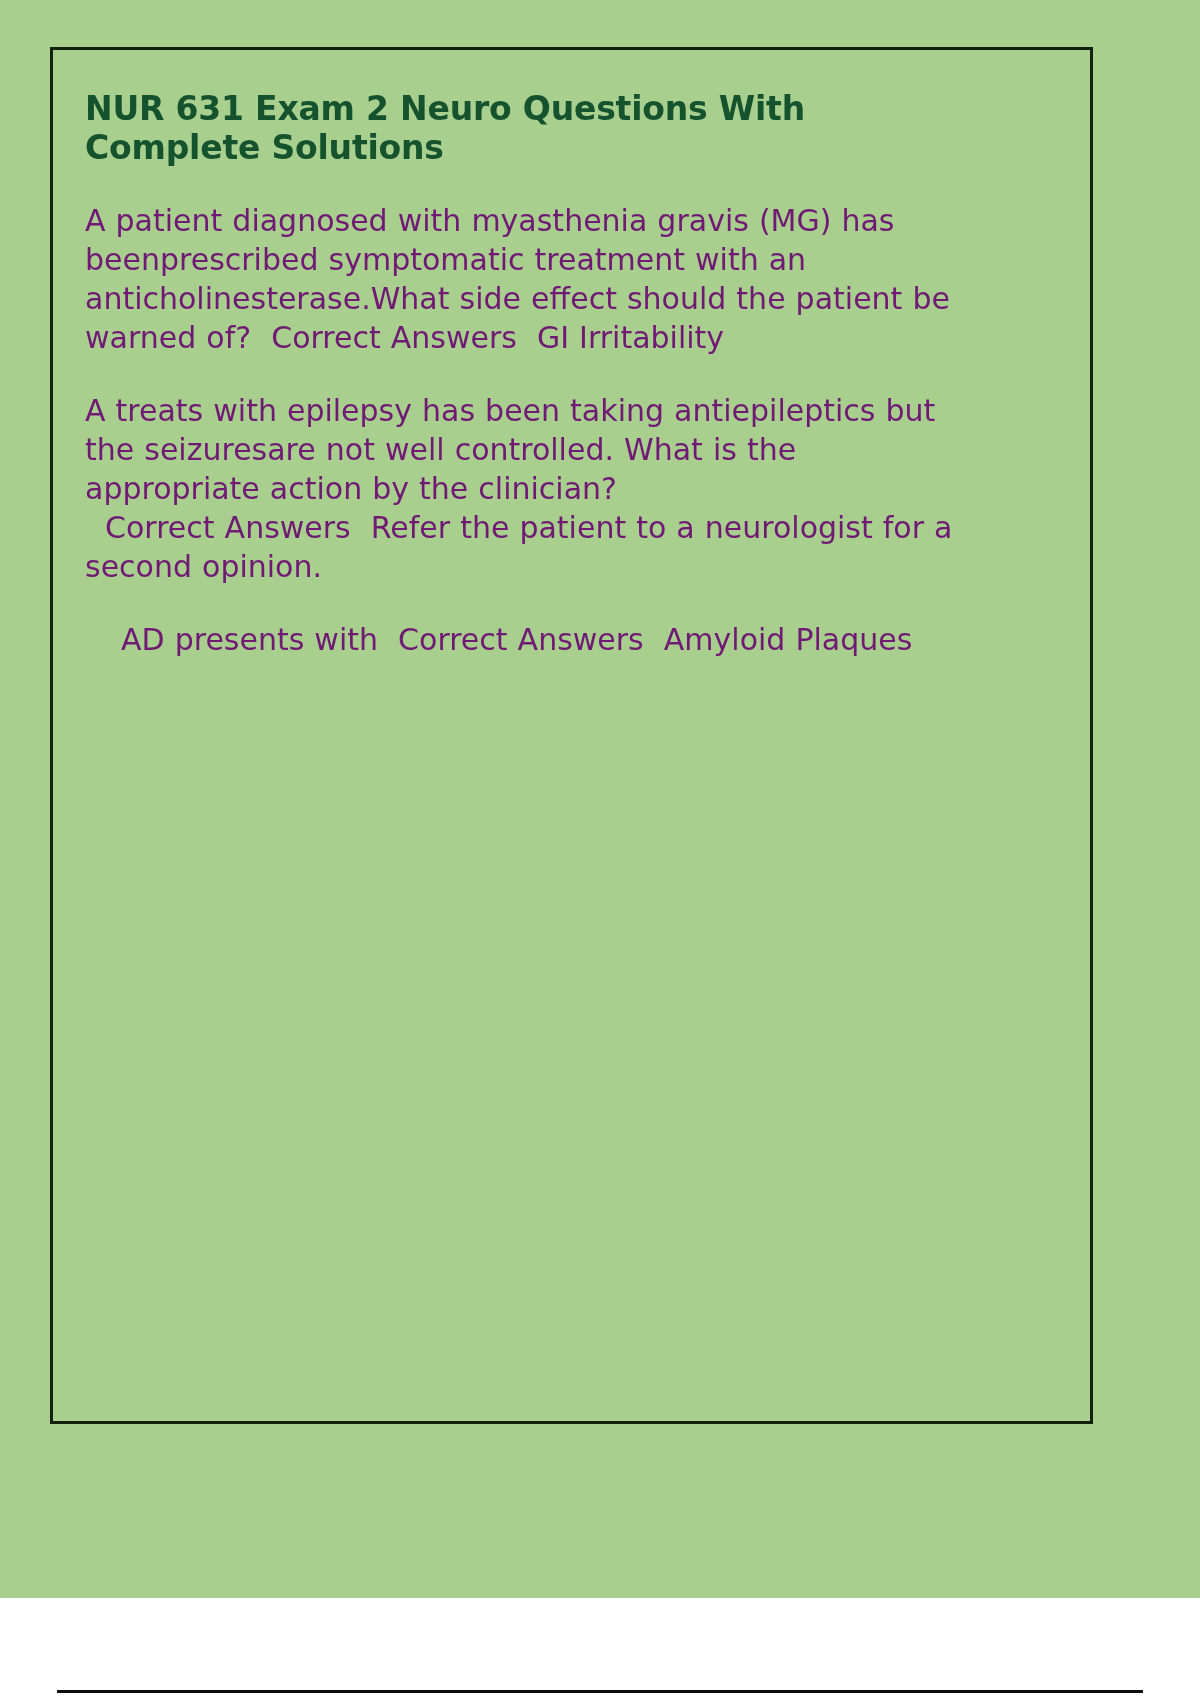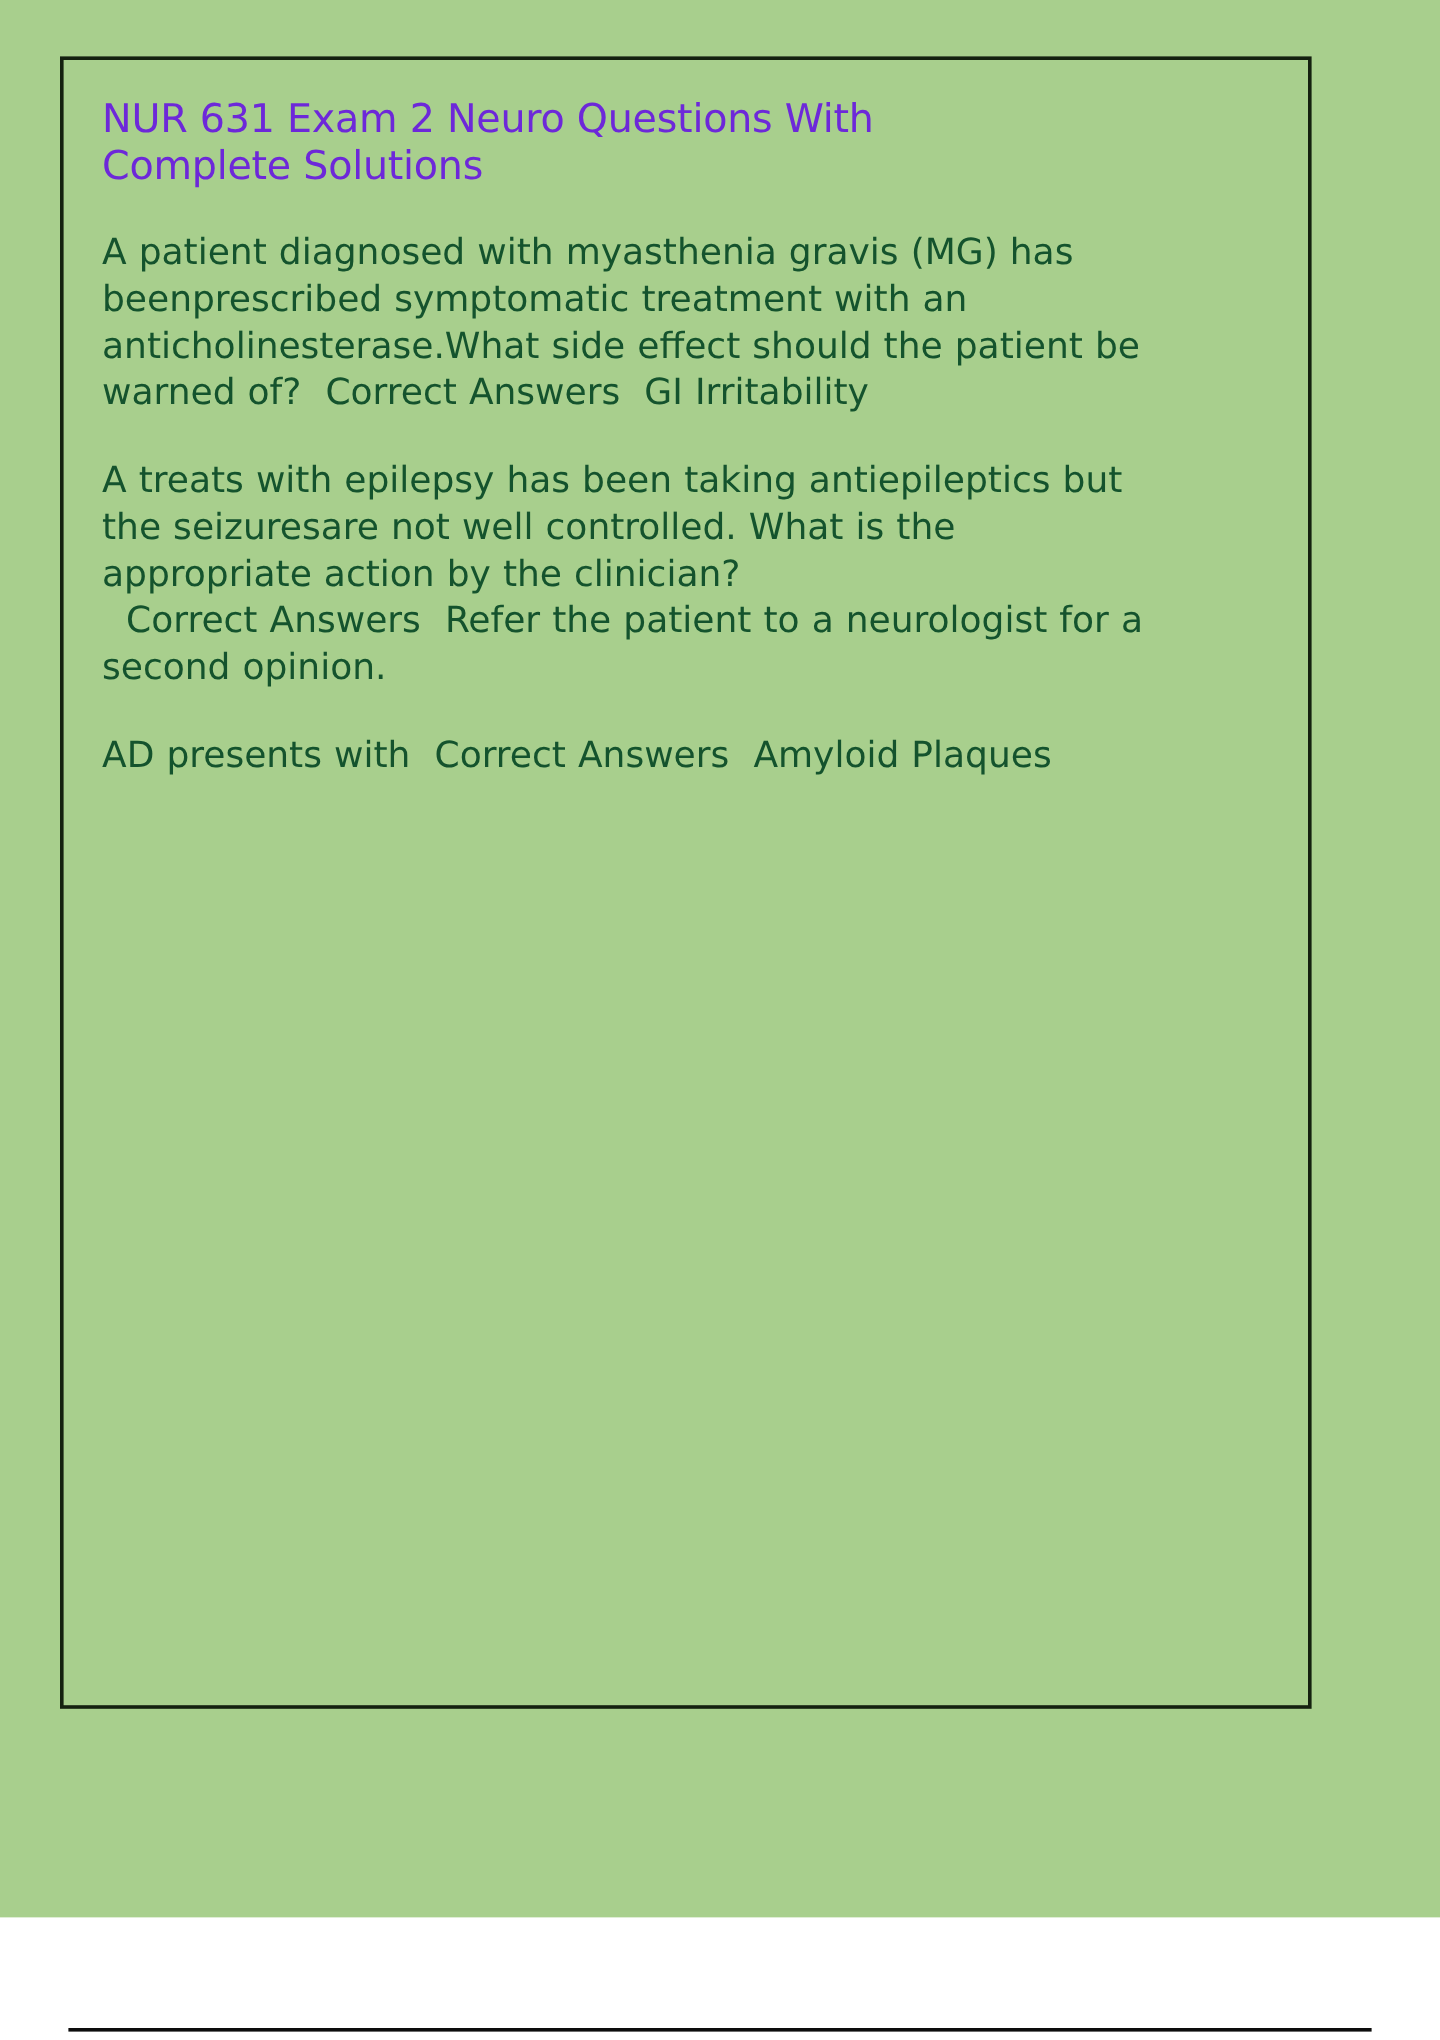--- a/index.html
+++ b/index.html
@@ -33,37 +33,38 @@
     background: transparent;
   }
   .doc-body {
     position: absolute;
     left: 85px;
     top: 80px;
     width: 880px;
   }
   .doc-title {
     font-size: 33px;
-    font-weight: normal;
+    font-weight: bold;
     line-height: 1.17;
-    color: #6d28d9;
+    color: #14532d;
     letter-spacing: -0.2px;
-    margin: 0 0 34px 0;
+    margin: 10px 0 34px 0;
     width: 780px;
   }
   .qa-block {
     font-size: 30px;
     line-height: 1.30;
-    color: #14532d;
+    color: #701a75;
     margin: 0 0 34px 0;
     width: 870px;
     word-spacing: 0.5px;
   }
   .qa-block:last-child {
     margin-bottom: 0;
+    margin-left: 36px;
   }
   .answer-sep {
     white-space: pre;
   }
   .white-band {
     position: absolute;
     left: 0;
     top: 1598px;
     width: 1200px;
     height: 102px;

